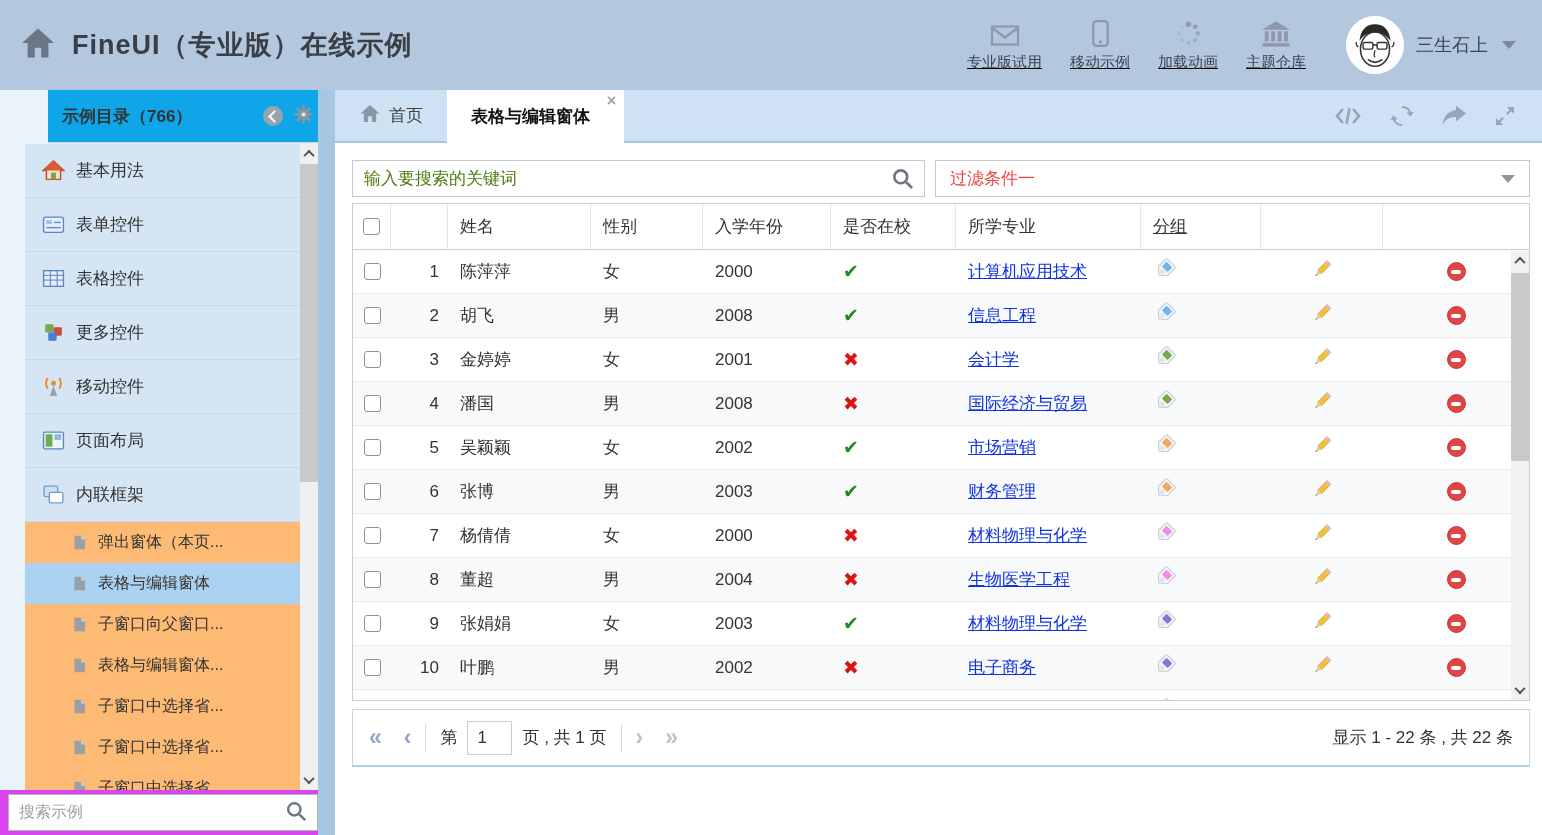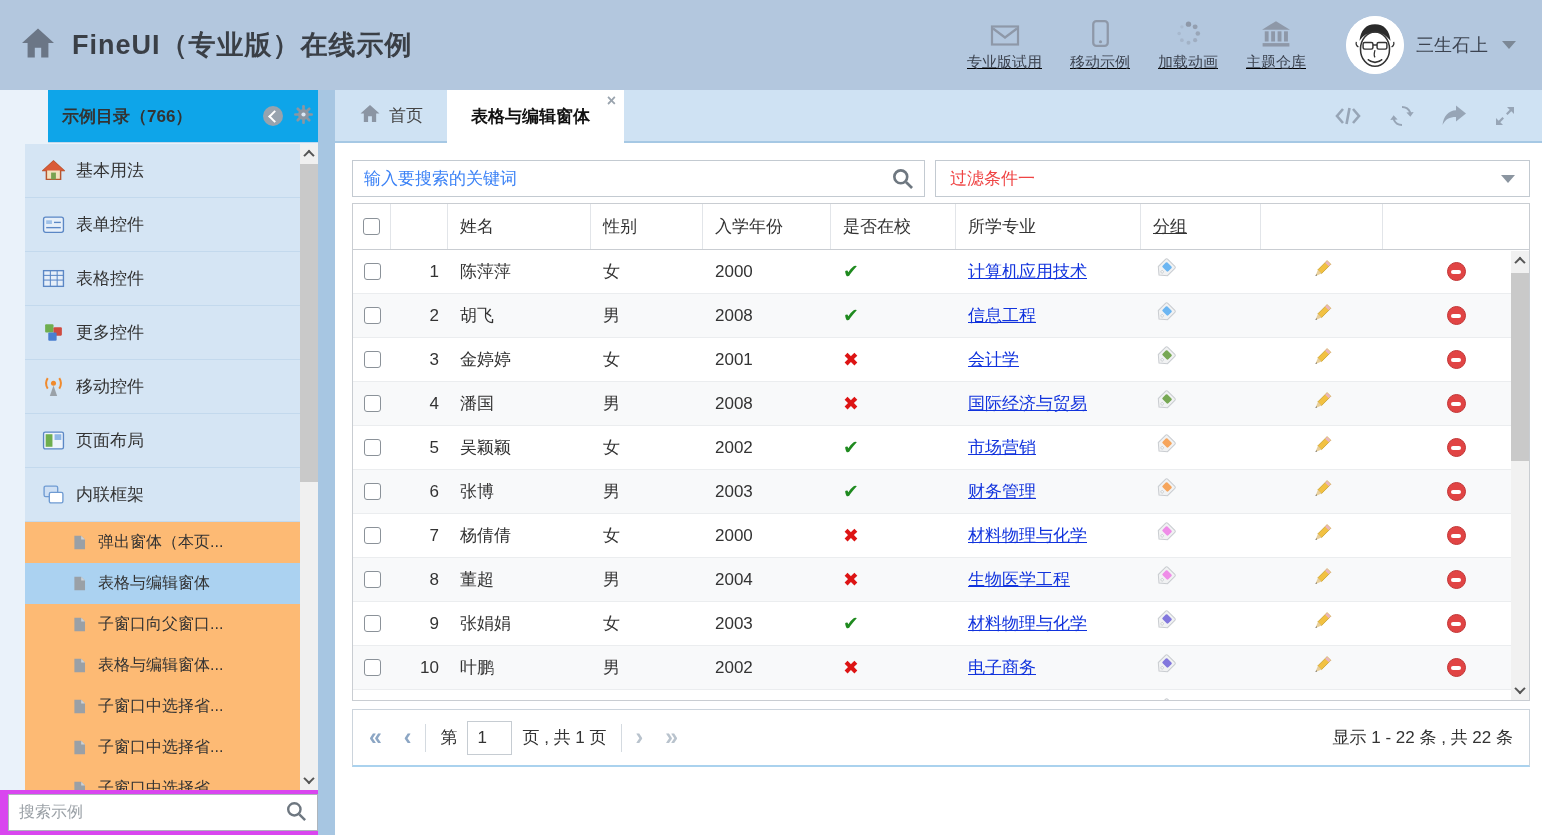--- a/index.html
+++ b/index.html
@@ -53,21 +53,21 @@
   .tabbar { height:53px; background:#cfe2f3; display:flex; align-items:stretch; border-bottom:2px solid #a6c8e4; }
   .tab { display:flex; align-items:center; padding:0 24px; font-size:17px; color:#444; gap:8px; cursor:pointer; }
   .tab.active { background:#fff; font-weight:bold; color:#111; position:relative; margin-bottom:-2px; padding-right:34px; }
   .tab-close { position:absolute; top:3px; right:8px; font-size:16px; font-weight:bold; color:#9aa4ae; cursor:pointer; line-height:1; }
   .tab-actions { margin-left:auto; display:flex; align-items:center; gap:28px; padding:0 26px; }
   .tab-actions .ta { cursor:pointer; display:flex; align-items:center; }
 
   .content { flex:1; padding:17px 12px 0 17px; background:#fff; position:relative; }
   .filter-row { display:flex; gap:10px; }
   .search-box { width:573px; height:37px; border:1px solid #c3cad1; display:flex; align-items:center; background:#fff; }
-  .search-ph { flex:1; font-size:17px; color:#3b82f6; padding-left:11px; }
+  .search-ph { flex:1; font-size:17px; color:#4d7c0f; padding-left:11px; }
   .search-mag { margin-right:10px; display:flex; }
   .filter-select { flex:1; height:37px; border:1px solid #c3cad1; display:flex; align-items:center; padding:0 14px; font-size:17px; color:#ef4444; cursor:pointer; }
   .filter-select .caret { margin-left:auto; width:0; height:0; border-left:7px solid transparent; border-right:7px solid transparent; border-top:8px solid #8b95a0; }
 
   .toolbar { margin-top:13px; border:1px solid #ccd9e8; padding:5px 9px; display:flex; align-items:center; gap:11px; }
   .tb-btn { height:32px; background:#cfe2f5; border:none; padding:0 20px; font-size:17px; color:#333; font-family:inherit; cursor:pointer; }
   .tb-sep { width:1px; height:26px; background:#c9d6e4; }
 
   .grid { margin-top:6px; border:1px solid #c9cdd2; height:498px; position:relative; overflow:hidden; }
   .ghead { display:flex; height:46px; border-bottom:1px solid #c9cdd2; background:#fff; }

